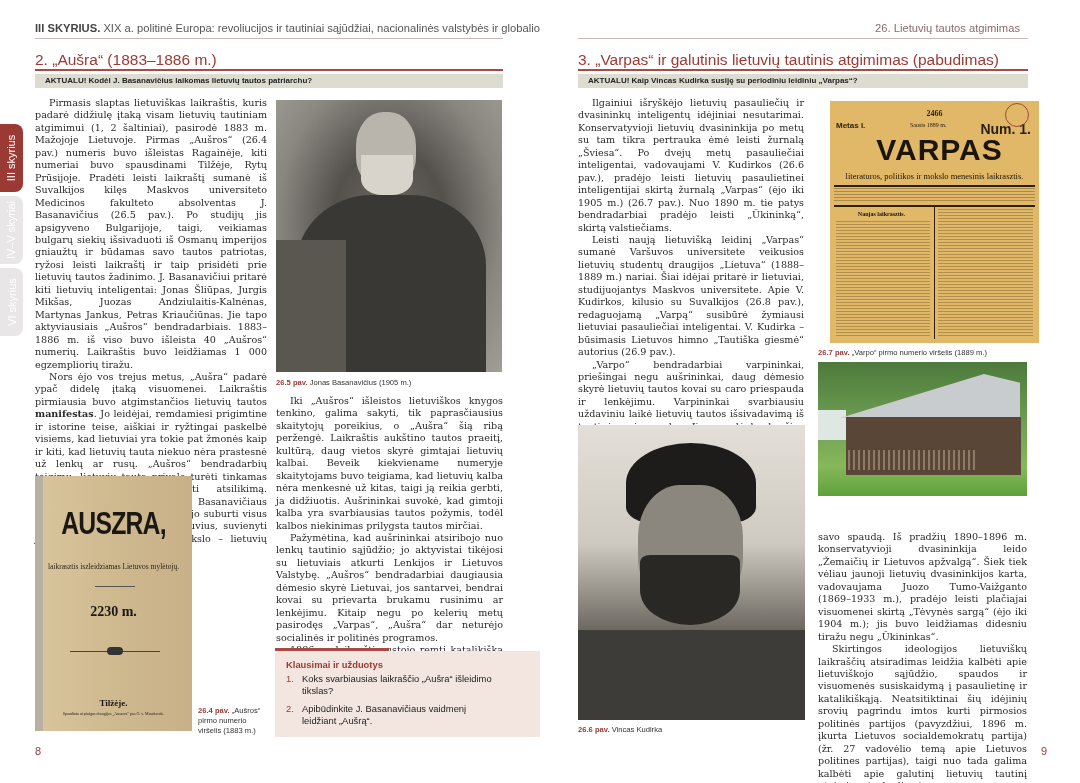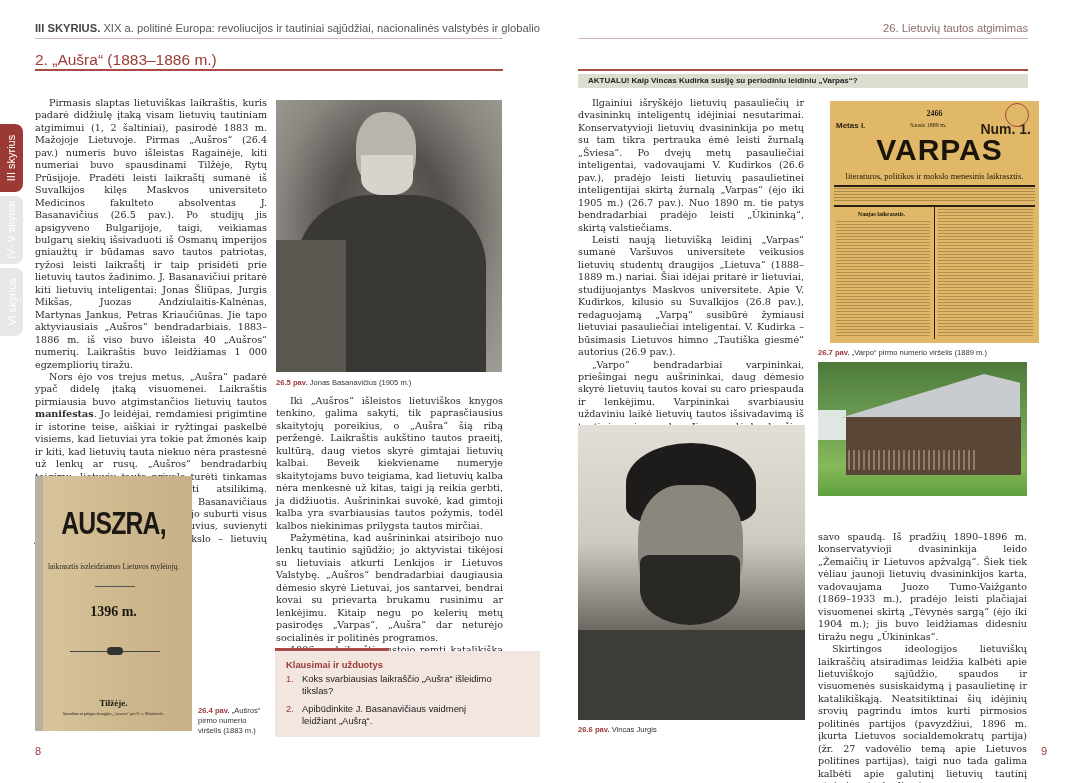--- a/index.html
+++ b/index.html
@@ -6,21 +6,21 @@
   html, body { width: 1080px; height: 783px; background: #fff; overflow: hidden; }
   body { position: relative; font-family: "DejaVu Serif", "Liberation Serif", serif; color: #222; }
 
   .page { position: absolute; top: 0; height: 783px; background: #fff; }
   .page-left { left: 0; width: 540px; }
   .page-right { left: 540px; width: 540px; }
 
   .running-head { position: absolute; top: 22px; font-family: "Liberation Sans", sans-serif; font-size: 11.2px; color: #555; white-space: nowrap; }
   .running-head b { font-weight: bold; color: #444; }
   .page-left .running-head { left: 35px; }
-  .page-right .running-head { right: 52px; color: #8a6b6b; }
+  .page-right .running-head { right: 60px; color: #8a6b6b; }
   .head-rule { position: absolute; top: 38px; height: 1px; background: #cbb7b7; }
   .page-left .head-rule { left: 35px; width: 468px; }
   .page-right .head-rule { left: 38px; width: 450px; }
 
   .section-title { position: absolute; top: 51px; font-family: "Liberation Sans", sans-serif; font-weight: normal; font-size: 15.5px; color: #9b3a35; white-space: nowrap; }
   .page-left .section-title { left: 35px; }
   .page-right .section-title { left: 38px; }
   .title-rule { position: absolute; top: 69px; height: 1.5px; background: #a94a45; }
   .page-left .title-rule { left: 35px; width: 468px; }
   .page-right .title-rule { left: 38px; width: 450px; }
@@ -61,32 +61,33 @@
 
 <div class="page page-left">
   <div class="running-head">
     <b>III SKYRIUS.</b>
     <span>XIX a. politinė Europa: revoliucijos ir tautiniai sąjūdžiai, nacionalinės valstybės ir globalios imperijos</span>
   </div>
   <div class="head-rule"></div>
 
   <div class="section-title">2. „Aušra“ (1883–1886 m.)</div>
   <div class="title-rule"></div>
+  <div class="aktualu">AKTUALU! Kodėl J. Basanavičius laikomas lietuvių tautos patriarchu?</div>
 
   <div class="text" style="left:35px; top:97px; width:232px;">
     <p>Pirmasis slaptas lietuviškas laikraštis, kuris padarė didžiulę įtaką visam lietuvių tautiniam atgimimui (1, 2 šaltiniai), pasirodė 1883 m. Mažojoje Lietuvoje. Pirmas „Aušros“ (26.4 pav.) numeris buvo išleistas Ragainėje, kiti numeriai buvo spausdinami Tilžėje, Rytų Prūsijoje. Pradėti leisti laikraštį sumanė iš Suvalkijos kilęs Maskvos universiteto Medicinos fakulteto absolventas J. Basanavičius (26.5 pav.). Po studijų jis apsigyveno Bulgarijoje, taigi, veikiamas bulgarų siekių išsivaduoti iš Osmanų imperijos gniaužtų ir būdamas savo tautos patriotas, ryžosi leisti laikraštį ir taip prisidėti prie lietuvių tautos žadinimo. J. Basanavičiui pritarė kiti lietuvių inteligentai: Jonas Šliūpas, Jurgis Mikšas, Juozas Andziulaitis-Kalnėnas, Martynas Jankus, Petras Kriaučiūnas. Jie tapo aktyviausiais „Aušros“ bendradarbiais. 1883–1886 m. iš viso buvo išleista 40 „Aušros“ numerių. Laikraštis buvo leidžiamas 1 000 egzempliorių tiražu.</p>
     <p><span>Nors ėjo vos trejus metus, „Aušra“ padarė ypač didelę įtaką visuomenei. Laikraštis pirmiausia buvo atgimstančios lietuvių tautos </span><b>manifestas</b><span>. Jo leidėjai, remdamiesi prigimtine ir istorine teise, aiškiai ir ryžtingai paskelbė visiems, kad lietuviai yra tokie pat žmonės kaip ir kiti, kad lietuvių tauta niekuo nėra prastesnė už lenkų ar rusų. „Aušros“ bendradarbių teigimu, lietuvių tauta privalo turėti tinkamas sąlygas tobulėti ir įveikti atsilikimą. Svarbiausia, kad J. Basanavičiaus redaguojamas laikraštis sugebėjo suburti visus tautos likimui neabejingus lietuvius, suvienyti jų pastangas siekti bendro tikslo – lietuvių tautinio atgimimo.</span></p>
   </div>
 
   <div class="photo" style="left:35px; top:476px; width:157px; height:255px; background: linear-gradient(90deg,#c9bca2 0%,#d8c49c 5%,#cfb98f 50%,#c8b088 100%);">
     <div style="position:absolute;left:0;top:0;width:8px;height:100%;background:#b8b0a2;"></div>
     <div style="position:absolute;left:0;right:0;top:30px;text-align:center;font-family:'Liberation Sans',sans-serif;font-weight:bold;font-size:31px;color:#1b1712;letter-spacing:-1px;transform:scaleX(0.8);">AUSZRA,</div>
     <div style="position:absolute;left:6px;right:6px;top:86px;text-align:center;font-family:'Liberation Serif',serif;font-size:7.5px;color:#2a241b;">laikrasztis iszleidziamas Lietuvos mylėtojų.</div>
     <div style="position:absolute;left:60px;width:40px;top:110px;height:1px;background:#555;"></div>
-    <div style="position:absolute;left:0;right:0;top:128px;text-align:center;font-family:'Liberation Serif',serif;font-weight:bold;font-size:14px;color:#1b1712;">1396 m.</div>
+    <div style="position:absolute;left:0;right:0;top:128px;text-align:center;font-family:'Liberation Serif',serif;font-weight:bold;font-size:14px;color:#1b1712;">2230 m.</div>
     <div style="position:absolute;left:35px;width:90px;top:175px;height:1px;background:#444;"></div>
     <div style="position:absolute;left:72px;top:171px;width:16px;height:8px;border-radius:4px;background:#333;"></div>
     <div style="position:absolute;left:0;right:0;top:222px;text-align:center;font-family:'Liberation Serif',serif;font-weight:bold;font-size:9px;color:#1b1712;">Tilžėje.</div>
     <div style="position:absolute;left:20px;right:20px;top:235px;text-align:center;font-family:'Liberation Serif',serif;font-size:4px;line-height:5px;color:#2a241b;">Spaudinta ui pinigus draugijos „Auszros“ pas O. v. Mauderode.</div>
   </div>
   <div class="caption" style="left:198px; top:706px; width:70px;">
     <span class="lbl">26.4 pav.</span>
     <span>„Aušros“ pirmo numerio viršelis (1883 m.)</span>
   </div>
 
@@ -134,39 +135,40 @@
     <div class="tab inactive" style="top:144px; height:68px;">
         <span>VI skyrius</span>
       </div>
   </div>
 </div>
 
 <div class="page page-right">
   <div class="running-head">26. Lietuvių tautos atgimimas</div>
   <div class="head-rule"></div>
 
+  <div class="section-title">3. „Varpas“ ir galutinis lietuvių tautinis atgimimas (pabudimas)</div>
   <div class="title-rule"></div>
   <div class="aktualu">AKTUALU! Kaip Vincas Kudirka susiję su periodiniu leidiniu „Varpas“?</div>
 
   <div class="text" style="left:38px; top:97px; width:226px;">
     <p>Ilgainiui išryškėjo lietuvių pasauliečių ir dvasininkų inteligentų idėjiniai nesutarimai. Konservatyvioji lietuvių dvasininkija po metų su tam tikra pertrauka ėmė leisti žurnalą „Šviesa“. Po dvejų metų pasauliečiai inteligentai, vadovaujami V. Kudirkos (26.6 pav.), pradėjo leisti lietuvių pasaulietinei inteligentijai skirtą žurnalą „Varpas“ (ėjo iki 1905 m.) (26.7 pav.). Nuo 1890 m. tie patys bendradarbiai pradėjo leisti „Ūkininką“, skirtą valstiečiams.</p>
     <p>Leisti naują lietuvišką leidinį „Varpas“ sumanė Varšuvos universitete veikusios lietuvių studentų draugijos „Lietuva“ (1888–1889 m.) nariai. Šiai idėjai pritarė ir lietuviai, studijuojantys Maskvos universitete. Apie V. Kudirkos, kilusio su Suvalkijos (26.8 pav.), redaguojamą „Varpą“ susibūrė žymiausi lietuviai pasauliečiai inteligentai. V. Kudirka – būsimasis Lietuvos himno „Tautiška giesmė“ autorius (26.9 pav.).</p>
     <p>„Varpo“ bendradarbiai varpininkai, priešingai negu aušrininkai, daug dėmesio skyrė lietuvių tautos kovai su caro priespauda ir lenkėjimu. Varpininkai svarbiausiu uždaviniu laikė lietuvių tautos išsivadavimą iš tautinės priespaudos. Jie nurodė konkrečius išsivadavimo kovos būdus, siekė lietuvių tautos ir kalbos lygybės, kvietė priešintis lietuviškos spaudos draudimui.</p>
     <p>Pasaulietinė lietuvių inteligentija leido „Varpą“ ir „Ūkininką“. Lietuvių dvasininkija irgi stengėsi turėti</p>
   </div>
 
   <div class="photo" style="left:38px; top:425px; width:227px; height:295px; background: linear-gradient(180deg,#e3dfd8 0%,#cfcac1 40%,#5a564f 75%,#3c3a36 100%);">
     <div style="position:absolute;left:48px;top:18px;width:130px;height:80px;border-radius:50% 50% 20% 20%;background:#1e1c1a;"></div>
     <div style="position:absolute;left:60px;top:60px;width:105px;height:130px;border-radius:40% 40% 45% 45%;background:#8c877e;"></div>
     <div style="position:absolute;left:62px;top:130px;width:100px;height:70px;border-radius:10% 10% 50% 50%;background:#2a2825;"></div>
     <div style="position:absolute;left:0;top:205px;width:227px;height:90px;background:#3e3c38;"></div>
   </div>
   <div class="caption" style="left:38px; top:725px; width:227px;">
     <span class="lbl">26.6 pav.</span>
-    <span>Vincas Jurgis</span>
+    <span>Vincas Kudirka</span>
   </div>
 
   <div class="photo" style="left:290px; top:101px; width:209px; height:242px; background:#e0b868;">
     <div style="position:absolute;left:0;right:0;top:8px;text-align:center;font-family:'Liberation Serif',serif;font-weight:bold;font-size:8px;color:#2a1f10;">2466</div>
     <div style="position:absolute;left:6px;top:20px;font-family:'Liberation Sans',sans-serif;font-weight:bold;font-size:8px;color:#2a1f10;">Metas I.</div>
     <div style="position:absolute;left:80px;top:21px;font-family:'Liberation Serif',serif;font-size:6px;color:#2a1f10;">Sausis 1889 m.</div>
     <div style="position:absolute;right:8px;top:20px;font-family:'Liberation Sans',sans-serif;font-weight:bold;font-size:14px;color:#2a1f10;">Num. 1.</div>
     <div style="position:absolute;right:10px;top:2px;width:24px;height:24px;border-radius:50%;border:1.5px solid #a04a3a;"></div>
     <div style="position:absolute;left:0;right:0;top:32px;text-align:center;font-family:'Liberation Sans',sans-serif;font-weight:bold;font-size:30px;letter-spacing:1px;color:#1b140a;padding-left:10px;">VARPAS</div>
     <div style="position:absolute;left:0;right:0;top:70px;text-align:center;font-family:'Liberation Serif',serif;font-size:8.5px;color:#1b140a;">literaturos, politikos ir mokslo menesinis laikrasztis.</div>

